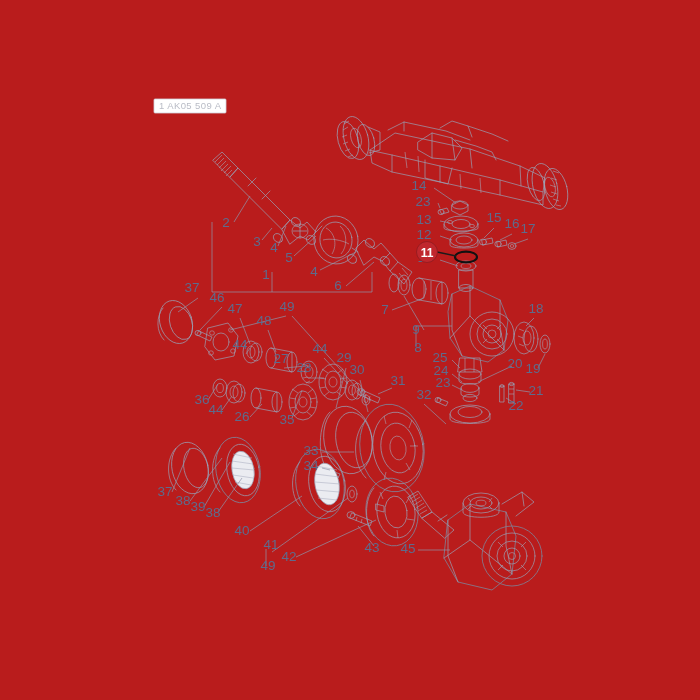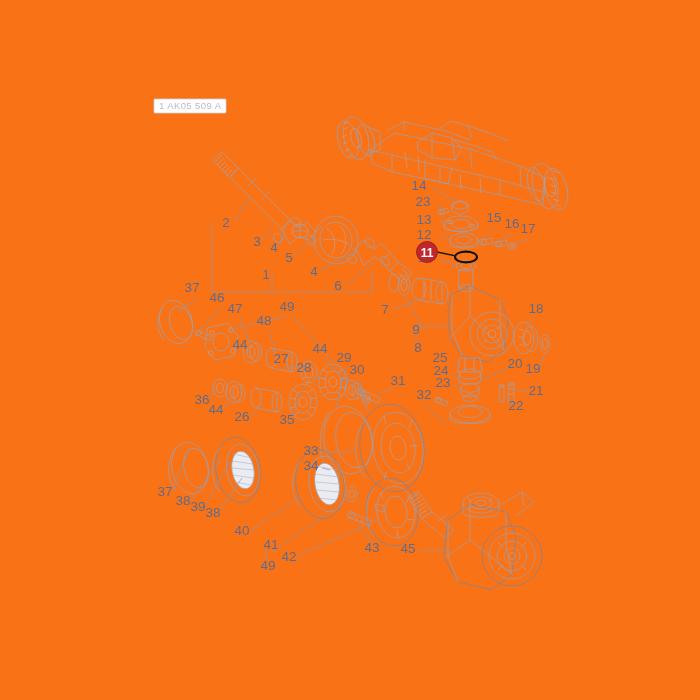--- a/index.html
+++ b/index.html
@@ -7,21 +7,21 @@
     padding: 0;
     background: #ffffff;
   }
   body {
     font-family: "Liberation Sans", sans-serif;
   }
   #diagram-root {
     position: relative;
     width: 700px;
     height: 700px;
-    background: #f97316;
+    background: #b91c1c;
     overflow: hidden;
   }
   #diagram-svg {
     position: absolute;
     left: 0;
     top: 0;
     width: 700px;
     height: 700px;
   }
   .ln { fill: none; stroke: #9aa0b4; stroke-width: 0.7; stroke-linejoin: round; stroke-linecap: round; }

